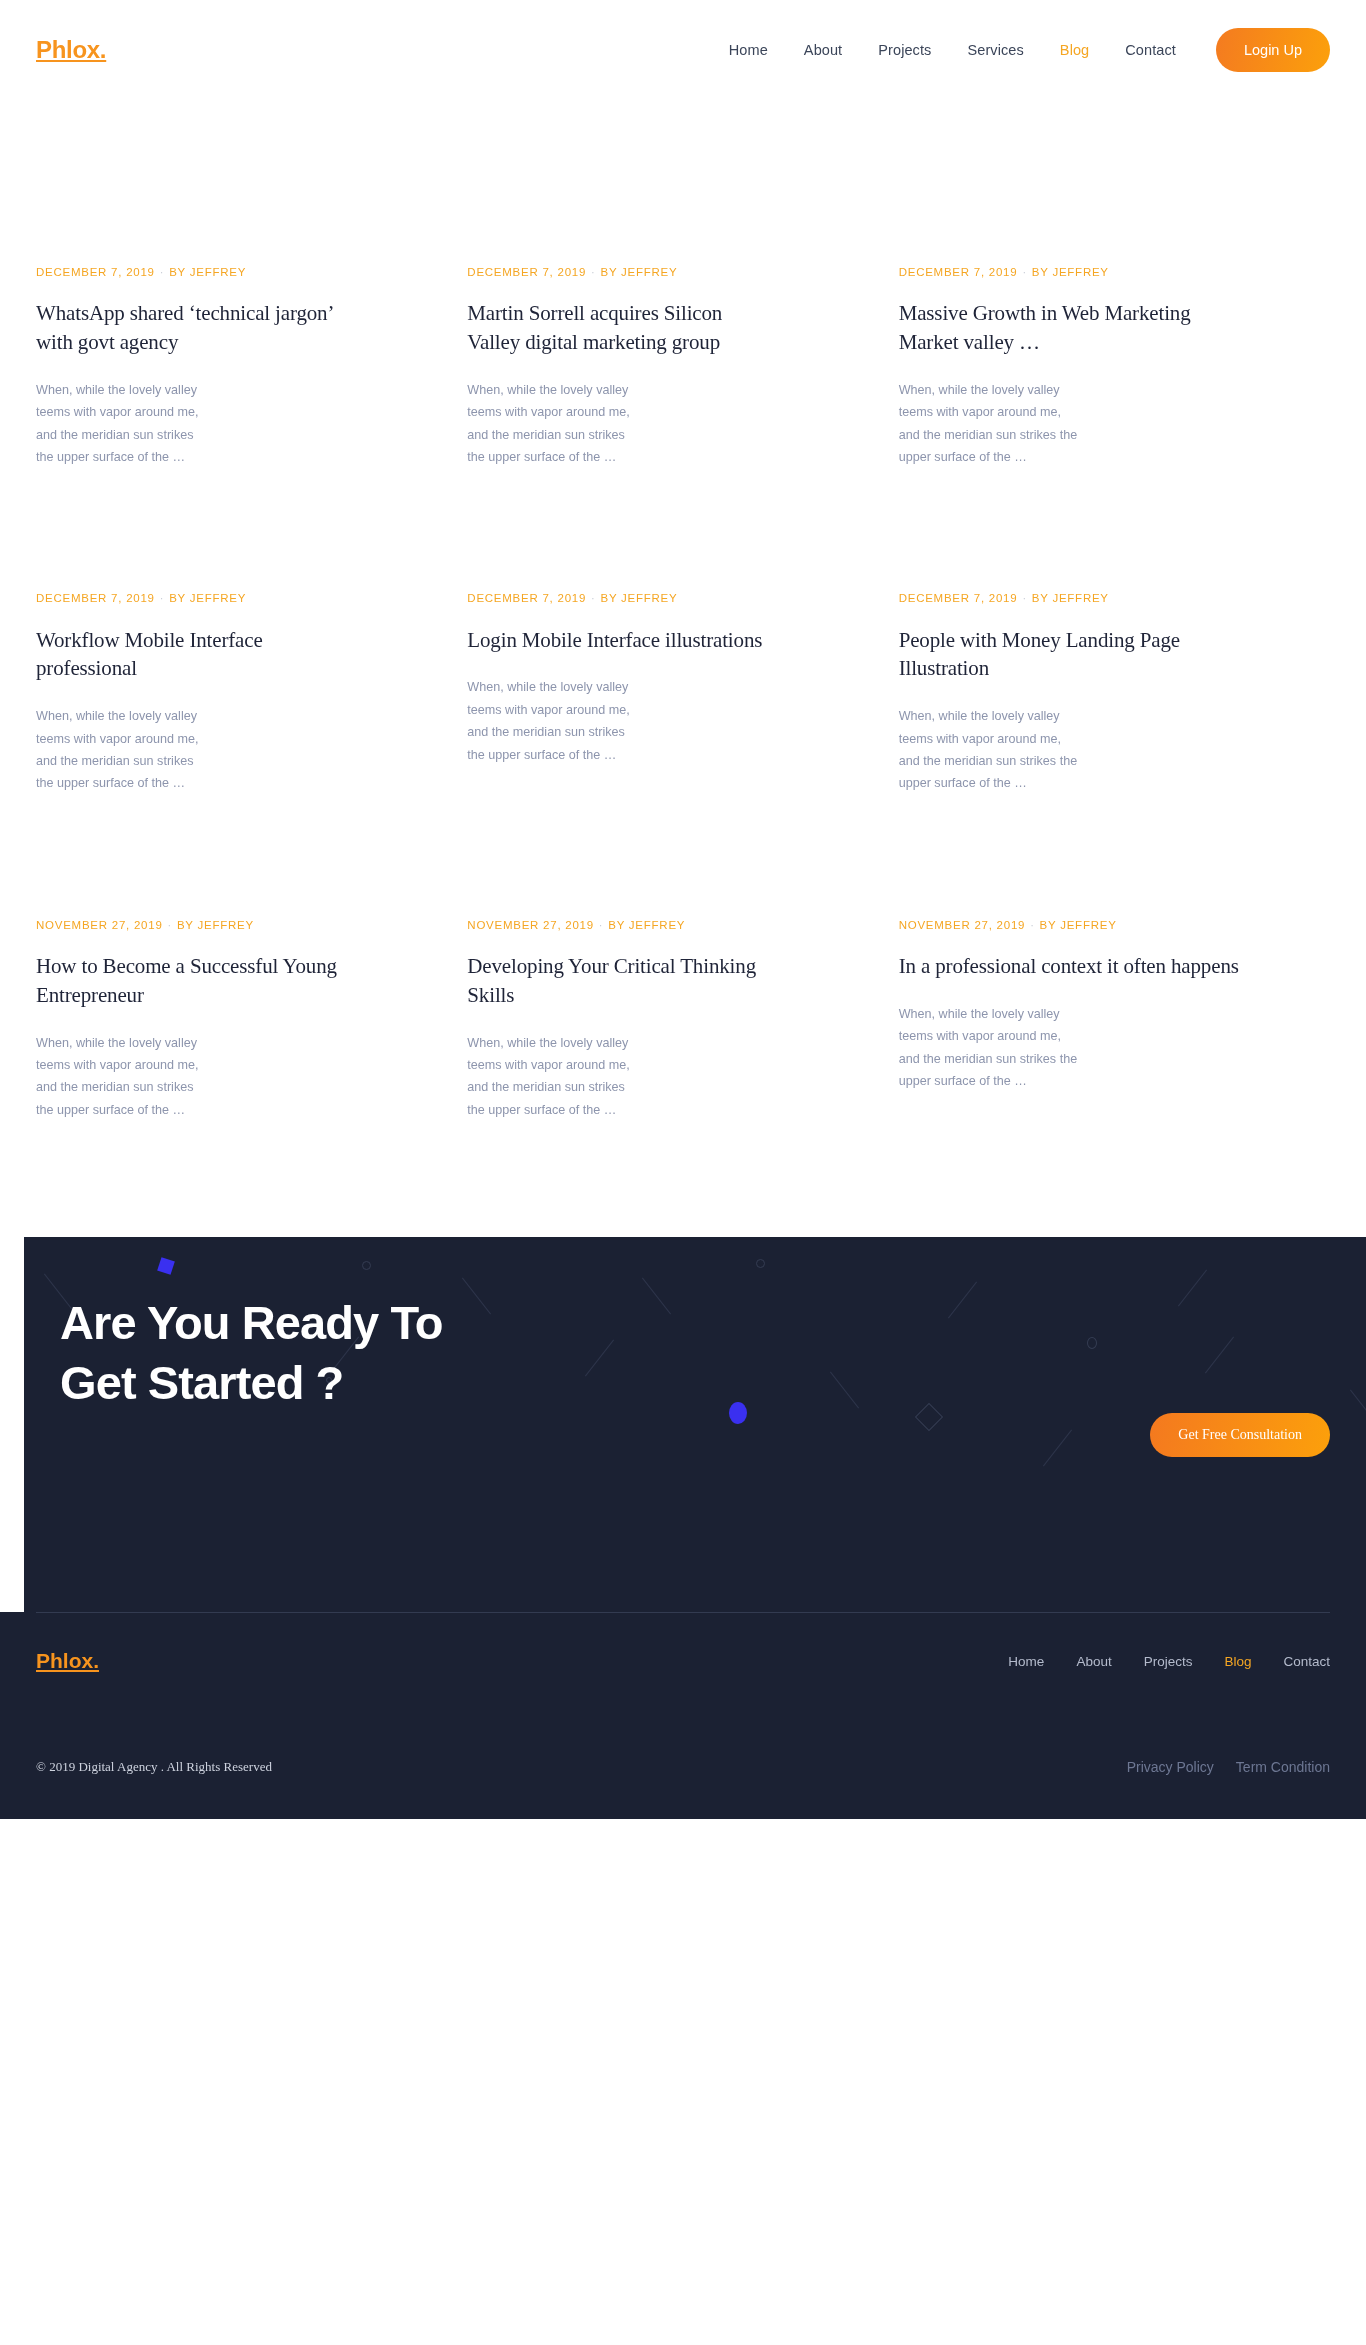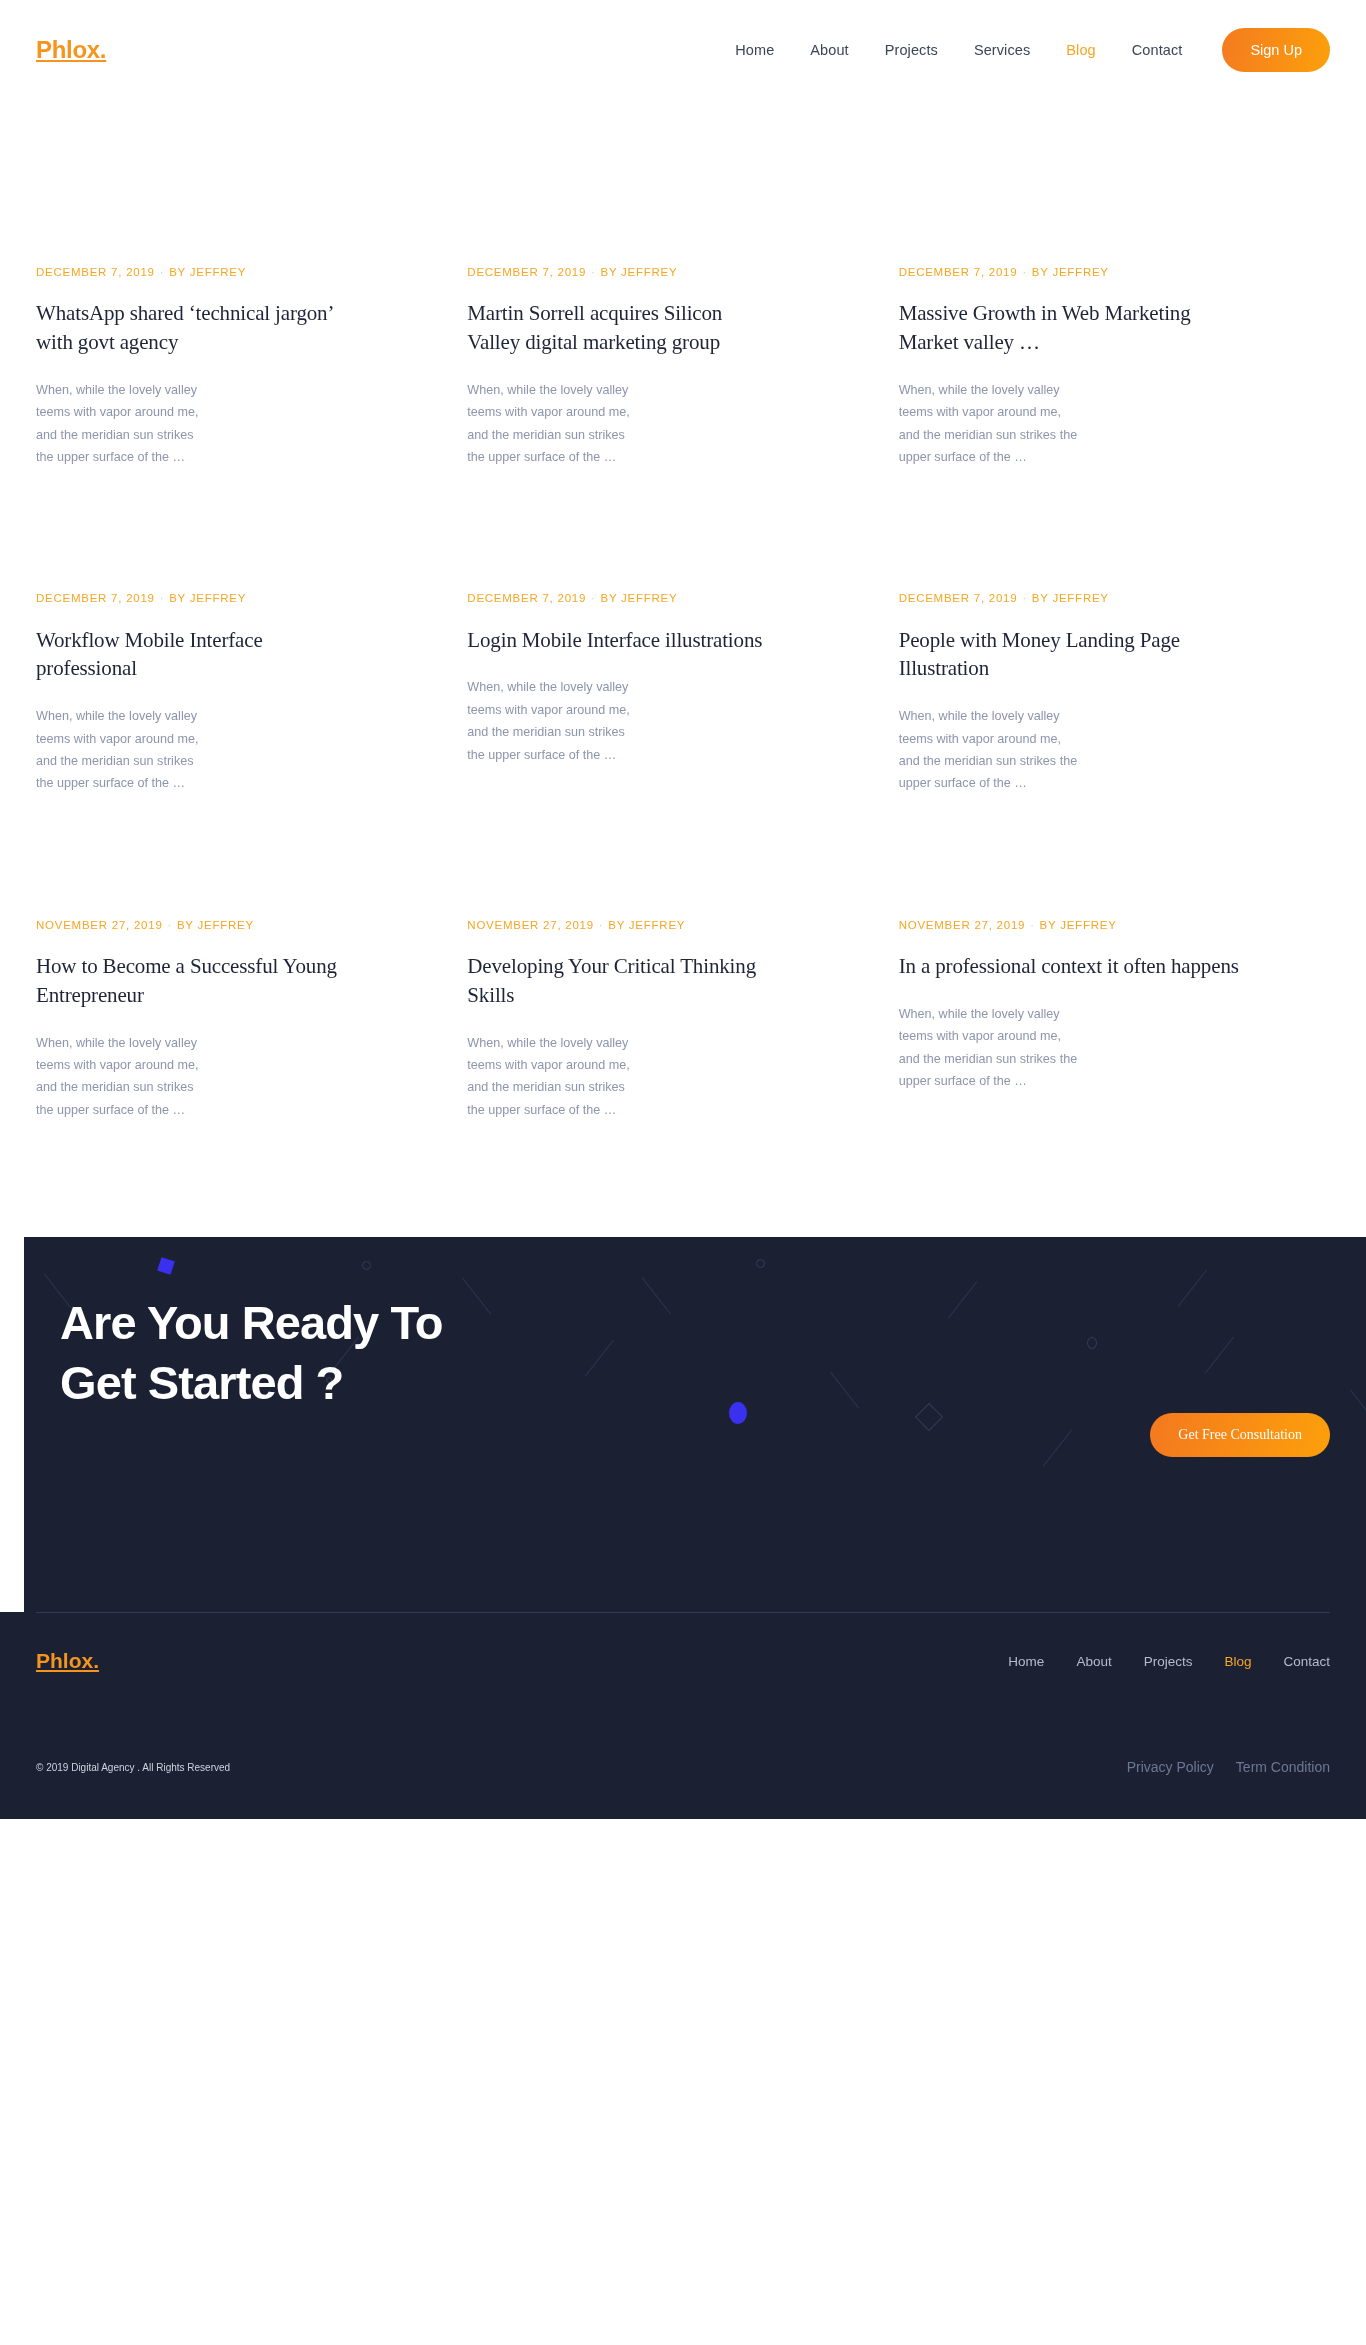--- a/index.html
+++ b/index.html
@@ -199,22 +199,23 @@
   }
   .footer-nav a.active { color: #f5a623; }
   .footer-nav a:last-child { padding-right: 0; }
   .footer-bottom {
     display: flex;
     align-items: center;
     height: 110px;
     padding-top: 6px;
   }
   .copyright {
-    font-size: 10px;
+    font-size: 13px;
     color: #ced3df;
+    font-family: Liberation Serif, serif;
   }
   .legal-links {
     margin-left: auto;
     display: flex;
     gap: 22px;
   }
   .legal-links a {
     font-size: 14px;
     color: #6d7793;
     text-decoration: none;
@@ -227,21 +228,21 @@
 <header class="site-header">
   <a class="brand" href="#">Phlox.</a>
   <div class="header-spacer"></div>
   <nav class="main-nav">
     <a class="nav-link" href="#">Home</a>
     <a class="nav-link" href="#">About</a>
     <a class="nav-link" href="#">Projects</a>
     <a class="nav-link" href="#">Services</a>
     <a class="nav-link active" href="#">Blog</a>
     <a class="nav-link" href="#">Contact</a>
-    <button class="signup-btn">Sign Up</button>
+    <button class="signup-btn">Login Up</button>
   </nav>
 </header>
 
 <main class="blog-wrap">
 
   <section class="blog-grid row-1">
 
     <div class="blog-col">
       <article class="post-card">
         <div class="post-thumb"></div>

